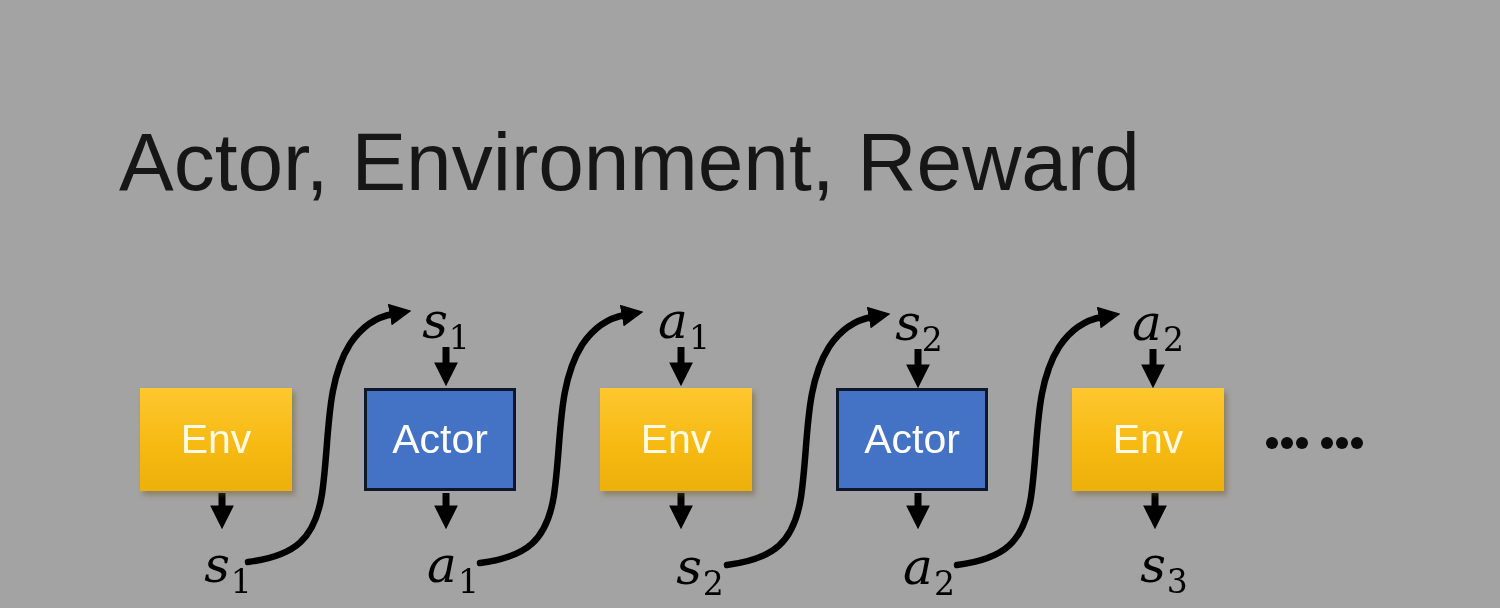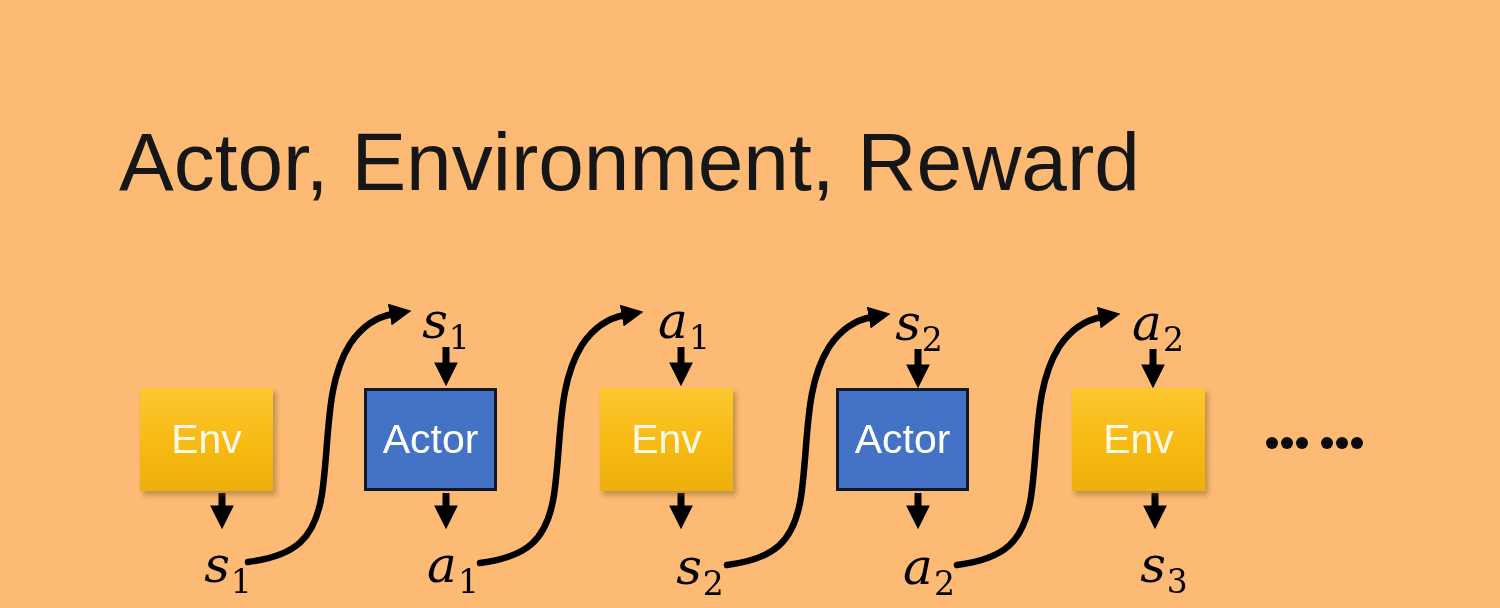--- a/index.html
+++ b/index.html
@@ -1,40 +1,40 @@
 <!DOCTYPE html>
 <html><head>
 <meta charset="utf-8">
 <style>
   html,body{margin:0;padding:0;background:#ffffff;}
   .slide{
     position:relative;
     width:1500px;height:608px;
-    background:#fdba74;
+    background:#a3a3a3;
     overflow:hidden;
     font-family:"Liberation Sans", sans-serif;
   }
   .title{
     position:absolute;
     left:119px; top:121px;
     margin:0;
     font-size:82px;
     font-weight:300;
     letter-spacing:0px;
     line-height:1;
     color:#161616;
     white-space:nowrap;
   }
   .diagram{position:absolute; inset:0;}
   svg.arrows{position:absolute; left:0; top:0; width:1500px; height:608px; pointer-events:none;}
 
   .box{
     position:absolute;
     top:388px;
-    width:133px; height:103px;
+    width:152px; height:103px;
     box-sizing:border-box;
     display:flex; align-items:center; justify-content:center;
     font-size:41px;
     line-height:1;
     user-select:none;
   }
   .box.env{
     background:linear-gradient(180deg,#fec730 0%,#f6ba12 55%,#edb00c 100%);
     color:#fffae8;
     box-shadow:3px 4px 5px rgba(110,90,30,0.45);

